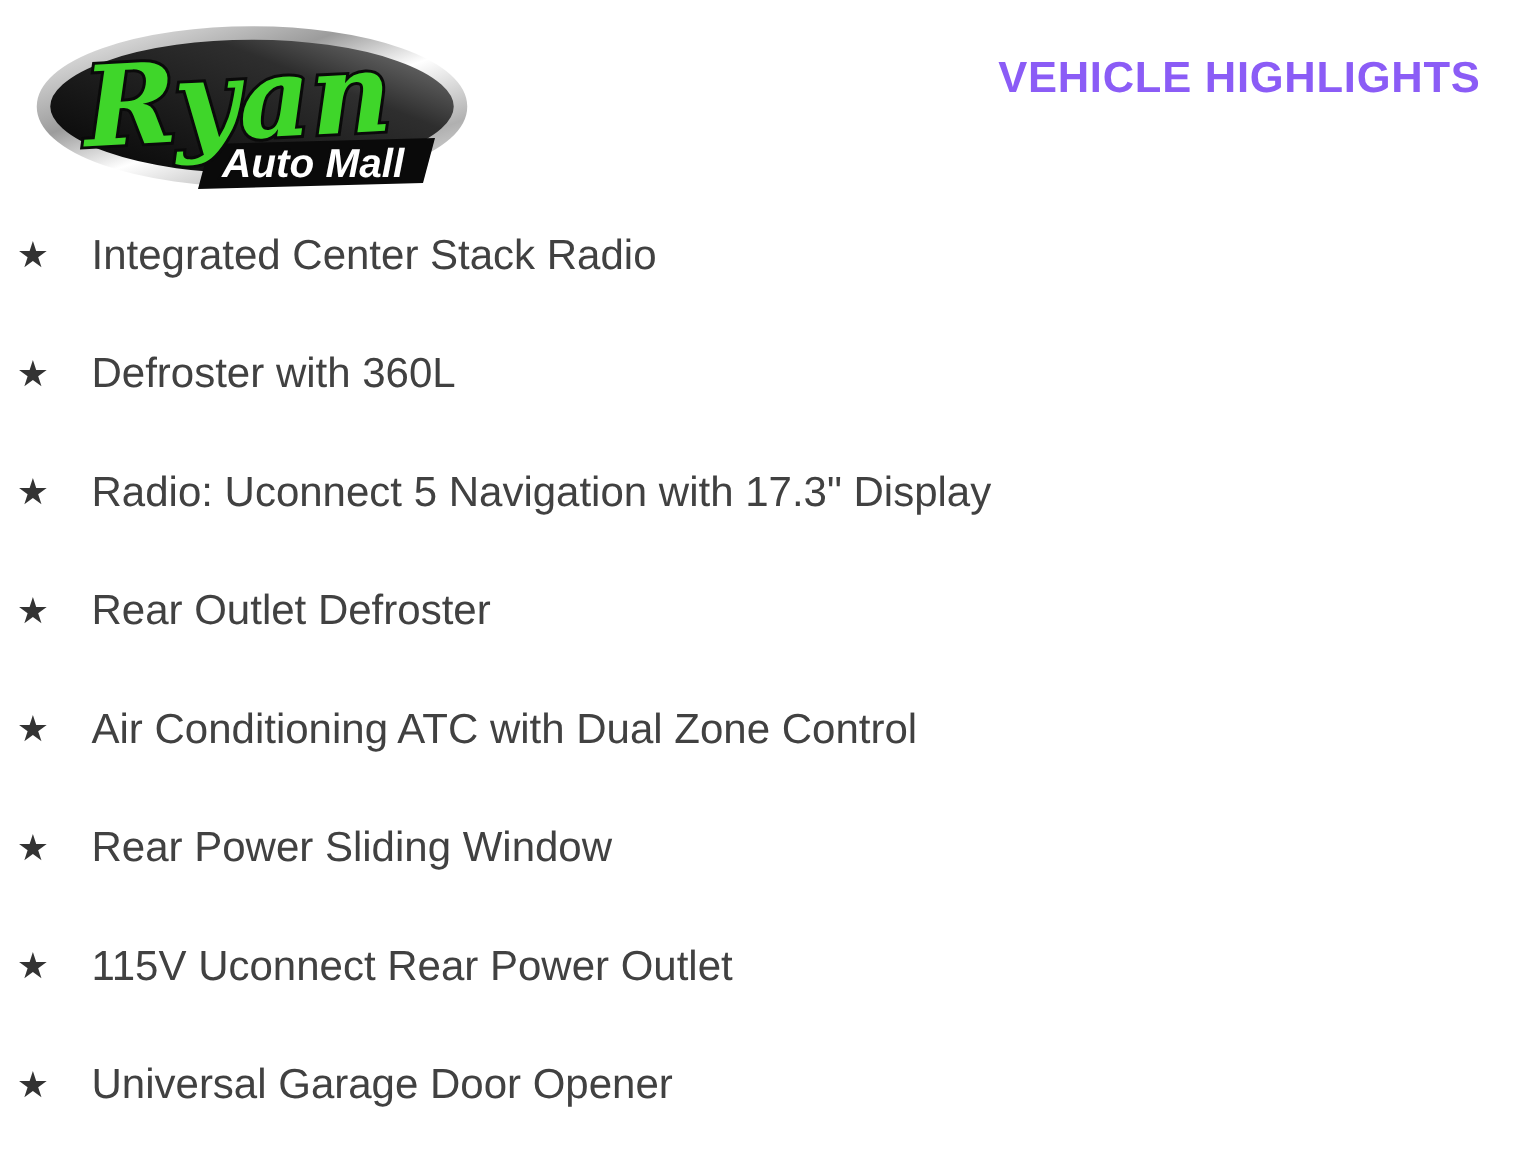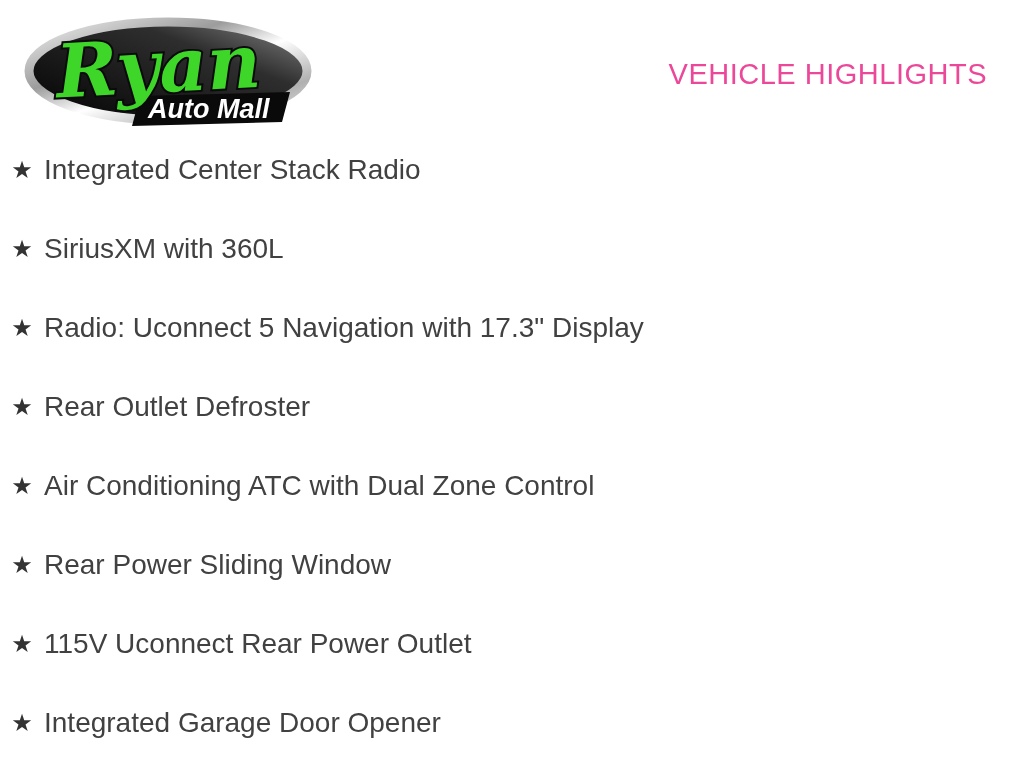--- a/index.html
+++ b/index.html
@@ -17,26 +17,26 @@
     top: 0; left: 0;
     width: 1024px; height: 135px;
   }
   .logo {
     position: absolute;
     top: 8px; left: 22px;
     width: 292px; height: 120px;
   }
   .page-title {
     position: absolute;
-    top: 58px;
+    top: 36px;
     right: 37px;
     font-size: 29px;
-    font-weight: normal;
+    font-weight: bold;
     letter-spacing: 0.5px;
-    color: #ec4899;
+    color: #8b5cf6;
     white-space: nowrap;
   }
 
   
   .highlights {
     position: absolute;
     top: 156px;
     left: 10px;
     width: 1000px;
     list-style: none;
@@ -50,21 +50,21 @@
   .star {
     font-family: "DejaVu Sans", sans-serif;
     font-size: 24px;
     line-height: 28px;
     color: #333333;
     width: 24px;
     text-align: center;
     flex: 0 0 auto;
   }
   .label {
-    margin-left: 10px;
+    margin-left: 27px;
     font-size: 28px;
     line-height: 28px;
     color: #414141;
     white-space: nowrap;
   }
 </style>
 </head>
 <body>
 
 <div class="header">
@@ -97,21 +97,21 @@
   <div class="page-title">VEHICLE HIGHLIGHTS</div>
 </div>
 
 <ul class="highlights">
   <li>
     <span class="star">★</span>
     <span class="label">Integrated Center Stack Radio</span>
   </li>
   <li>
     <span class="star">★</span>
-    <span class="label">SiriusXM with 360L</span>
+    <span class="label">Defroster with 360L</span>
   </li>
   <li>
     <span class="star">★</span>
     <span class="label">Radio: Uconnect 5 Navigation with 17.3" Display</span>
   </li>
   <li>
     <span class="star">★</span>
     <span class="label">Rear Outlet Defroster</span>
   </li>
   <li>
@@ -121,15 +121,15 @@
   <li>
     <span class="star">★</span>
     <span class="label">Rear Power Sliding Window</span>
   </li>
   <li>
     <span class="star">★</span>
     <span class="label">115V Uconnect Rear Power Outlet</span>
   </li>
   <li>
     <span class="star">★</span>
-    <span class="label">Integrated Garage Door Opener</span>
+    <span class="label">Universal Garage Door Opener</span>
   </li>
 </ul>
 
 </body></html>

